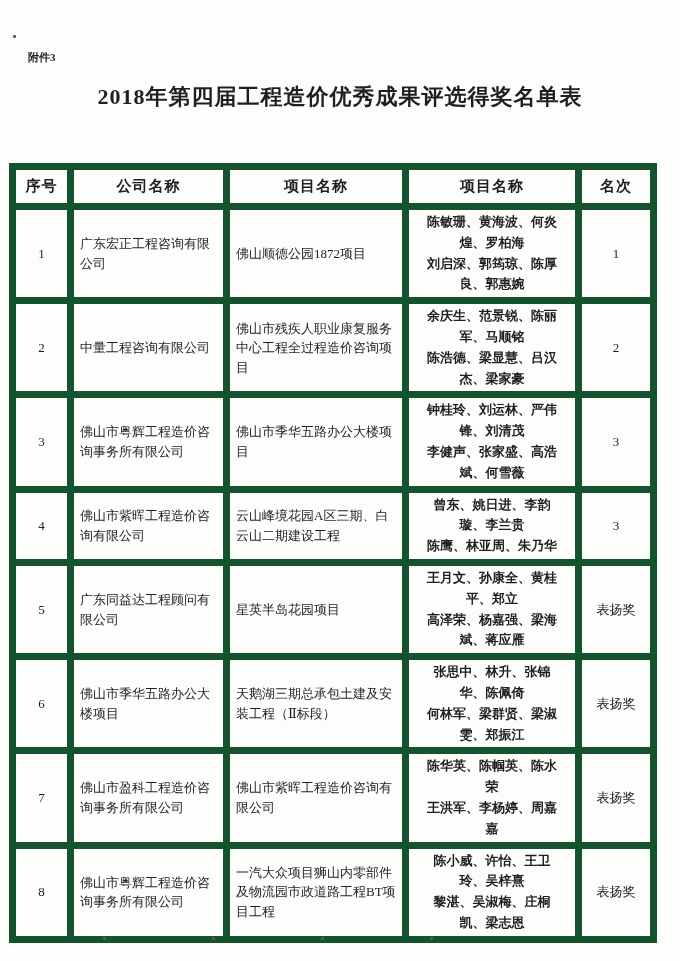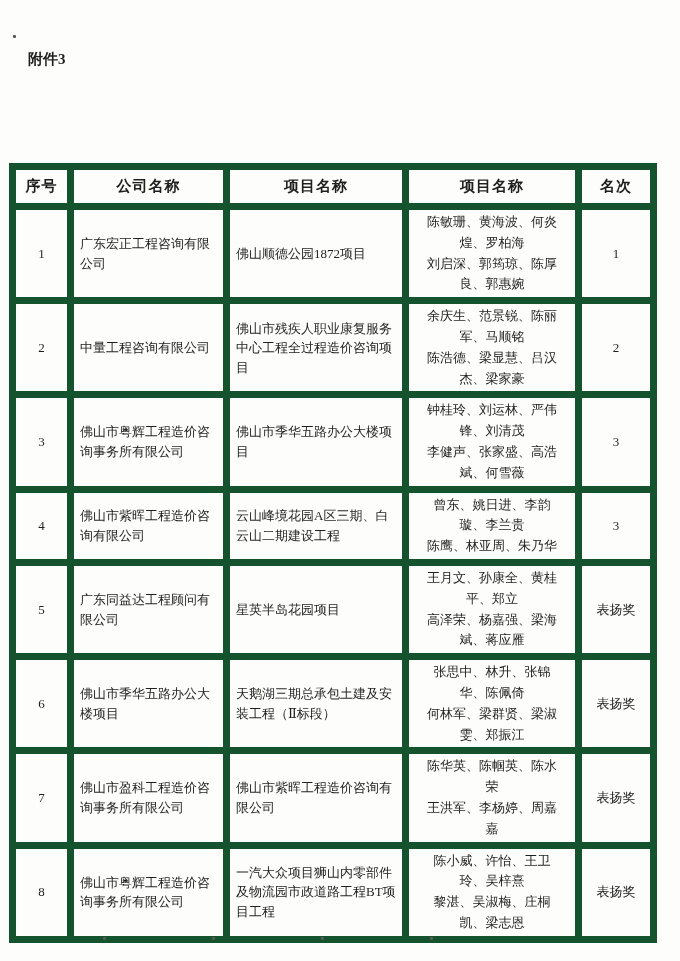--- a/index.html
+++ b/index.html
@@ -11,21 +11,21 @@
   .page {
     position: relative;
     width: 680px; height: 961px;
     background: #fdfdfc;
     color: #1f1f1f;
     overflow: hidden;
   }
   .attachment {
     position: absolute;
     left: 28px; top: 50px;
-    font-size: 15px;
+    font-size: 11px;
     font-weight: bold;
   }
   .title {
     position: absolute;
     left: 0; right: 0; top: 84px;
     text-align: center;
     font-size: 22px;
     font-weight: bold;
     line-height: 1.22;
     letter-spacing: 1px;
@@ -59,39 +59,40 @@
     font-size: 13px;
     text-align: left;
     padding: 4px 6px;
     line-height: 1.5;
   }
   td.c-participants {
     font-size: 13px;
     text-align: center;
     line-height: 1.6;
     padding: 2px 16px;
+    font-weight: bold;
   }
   .speck {
     position: absolute;
     width: 3px; height: 3px;
     background: #5a5a5a;
     border-radius: 1px;
   }
 </style>
 </head>
 <body>
 
 <div class="page">
 
   <div class="speck" style="left:13px; top:35px;"></div>
 
   <div class="attachment">附件3</div>
 
   <div class="title">
-    <br>
+    <span>2018年第四届工程造价优秀成果评选得奖名单表</span><br>
   </div>
 
   <table class="awards">
     <colgroup>
       <col style="width:58px">
       <col style="width:156px">
       <col style="width:179px">
       <col style="width:173px">
       <col style="width:75px">
     </colgroup>

